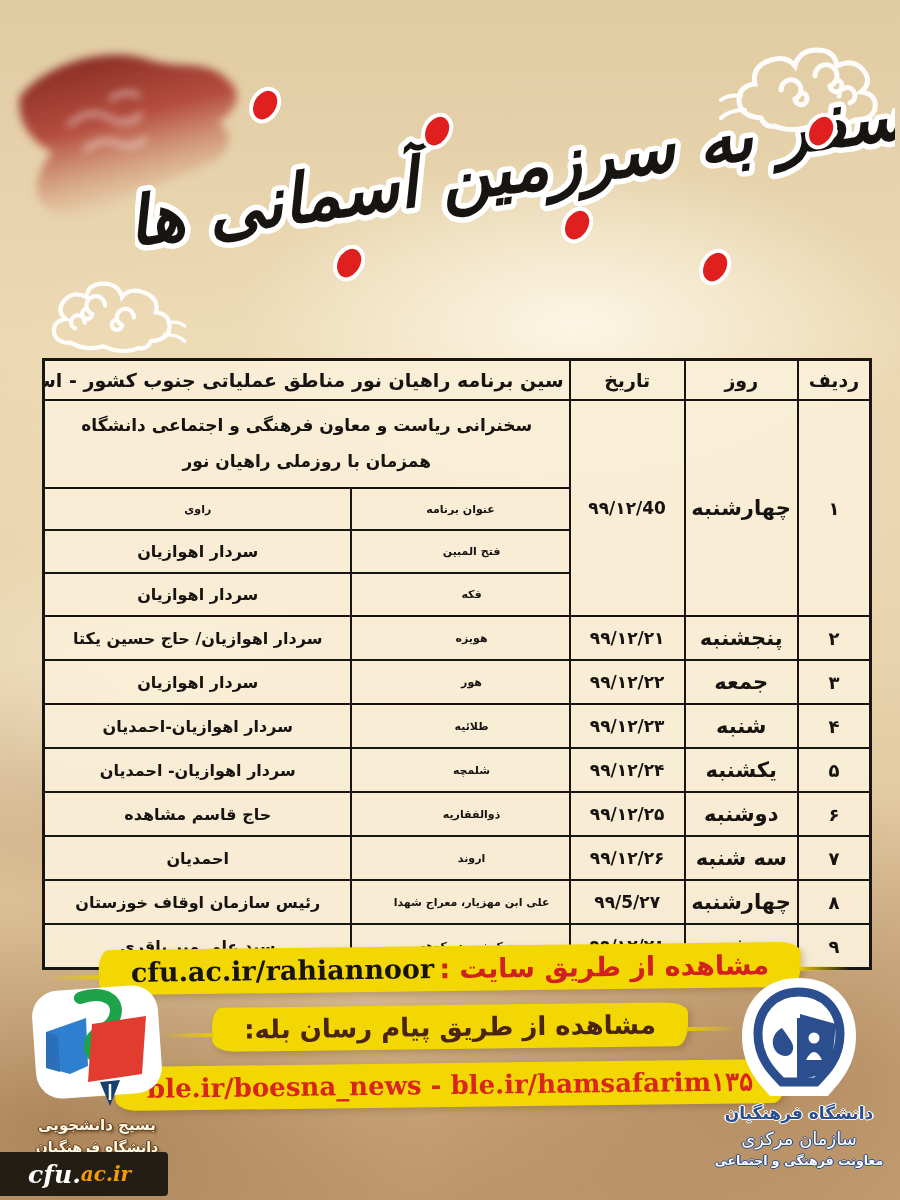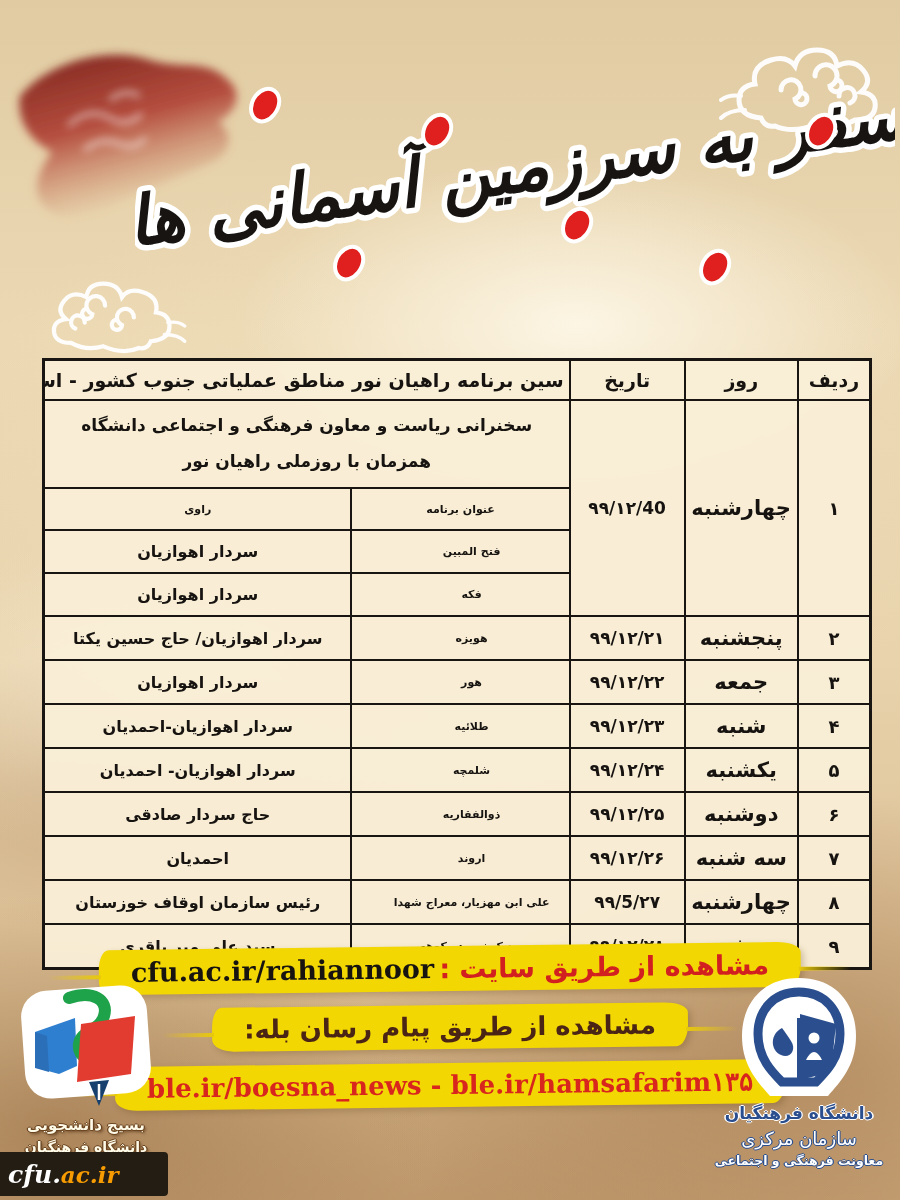--- a/index.html
+++ b/index.html
@@ -66,36 +66,36 @@
   .bar::before{left:-50px;}
   .bar::after{right:-50px;transform:scaleX(-1);}
   .bar-site{top:946px;}
   .bar-bale{top:1005px;}
   .bar-links{top:1063px;}
   .fa-red{font-size:27px;font-weight:bold;color:#d21f1f;}
   .fa-dark{font-size:26px;font-weight:bold;color:#4a2414;}
   .lat-black{font-size:27px;font-weight:bold;color:#171310;font-family:"DejaVu Serif",serif;}
   .lat-red{font-size:26px;font-weight:bold;color:#d8251d;font-family:"DejaVu Serif",serif;}
   
-  .logo-left{position:absolute;left:10px;top:982px;width:152px;text-align:center;z-index:6;}
+  .logo-left{position:absolute;left:21px;top:982px;width:152px;text-align:center;z-index:6;}
   .logo-right{position:absolute;right:16px;top:976px;width:170px;text-align:center;z-index:6;}
   .ll-t{font-weight:bold;color:#fffbe9;line-height:1.5;
         text-shadow:1.3px 0 0 #6b4520,-1.3px 0 0 #6b4520,0 1.3px 0 #6b4520,0 -1.3px 0 #6b4520,2px 2px 3px rgba(60,30,5,.6);}
   .ll-t1{font-size:15px;} .ll-t2{font-size:14px;}
   .rl-t1{font-size:17px;font-weight:bold;color:#2b4f8e;line-height:1.35;
         text-shadow:1.4px 0 0 #fff,-1.4px 0 0 #fff,0 1.4px 0 #fff,0 -1.4px 0 #fff;}
   .rl-t2{font-size:18px;font-weight:normal;color:#fff;line-height:1.5;
         text-shadow:1.2px 0 0 #2b4f8e,-1.2px 0 0 #2b4f8e,0 1.2px 0 #2b4f8e,0 -1.2px 0 #2b4f8e;}
   .rl-t3{font-size:12.5px;font-weight:bold;color:#fff;line-height:1.4;
         text-shadow:1.2px 0 0 #2b4f8e,-1.2px 0 0 #2b4f8e,0 1.2px 0 #2b4f8e,0 -1.2px 0 #2b4f8e;}
   
   .watermark{position:absolute;left:0;top:1152px;width:168px;height:44px;background:#241d14;z-index:7;
-      display:flex;align-items:center;padding-left:8px;box-sizing:border-box;border-radius:0 4px 4px 0;}
+      display:flex;align-items:center;padding-left:28px;box-sizing:border-box;border-radius:0 4px 4px 0;}
   .wm-w{color:#fff;font-family:"DejaVu Serif",serif;font-weight:bold;font-style:italic;font-size:25px;}
-  .wm-o{color:#f79c00;font-family:"DejaVu Serif",serif;font-weight:bold;font-style:italic;font-size:23px;}
+  .wm-o{color:#f79c00;font-family:"DejaVu Serif",serif;font-weight:bold;font-style:italic;font-size:20px;}
 </style>
 </head>
 <body>
 
 <div class="poster">
 
   <svg class="flag-svg" viewBox="0 0 290 240">
     <defs>
       <linearGradient id="fg" x1="0" y1="0" x2="0.35" y2="1">
         <stop offset="0" stop-color="#7e241c"></stop>
@@ -215,21 +215,21 @@
         <td class="cell-day">یکشنبه</td>
         <td class="cell-date">۹۹/۱۲/۲۴</td>
         <td class="cell-title">شلمچه</td>
         <td class="cell-narr">سردار اهوازیان- احمدیان</td>
       </tr>
       <tr class="r-data">
         <td class="cell-radif">۶</td>
         <td class="cell-day">دوشنبه</td>
         <td class="cell-date">۹۹/۱۲/۲۵</td>
         <td class="cell-title">ذوالفقاریه</td>
-        <td class="cell-narr">حاج سردار صادقی</td>
+        <td class="cell-narr">حاج قاسم مشاهده</td>
       </tr>
       <tr class="r-data">
         <td class="cell-radif">۷</td>
         <td class="cell-day">سه شنبه</td>
         <td class="cell-date">۹۹/۱۲/۲۶</td>
         <td class="cell-title">اروند</td>
         <td class="cell-narr">احمدیان</td>
       </tr>
       <tr class="r-data">
         <td class="cell-radif">۸</td>

